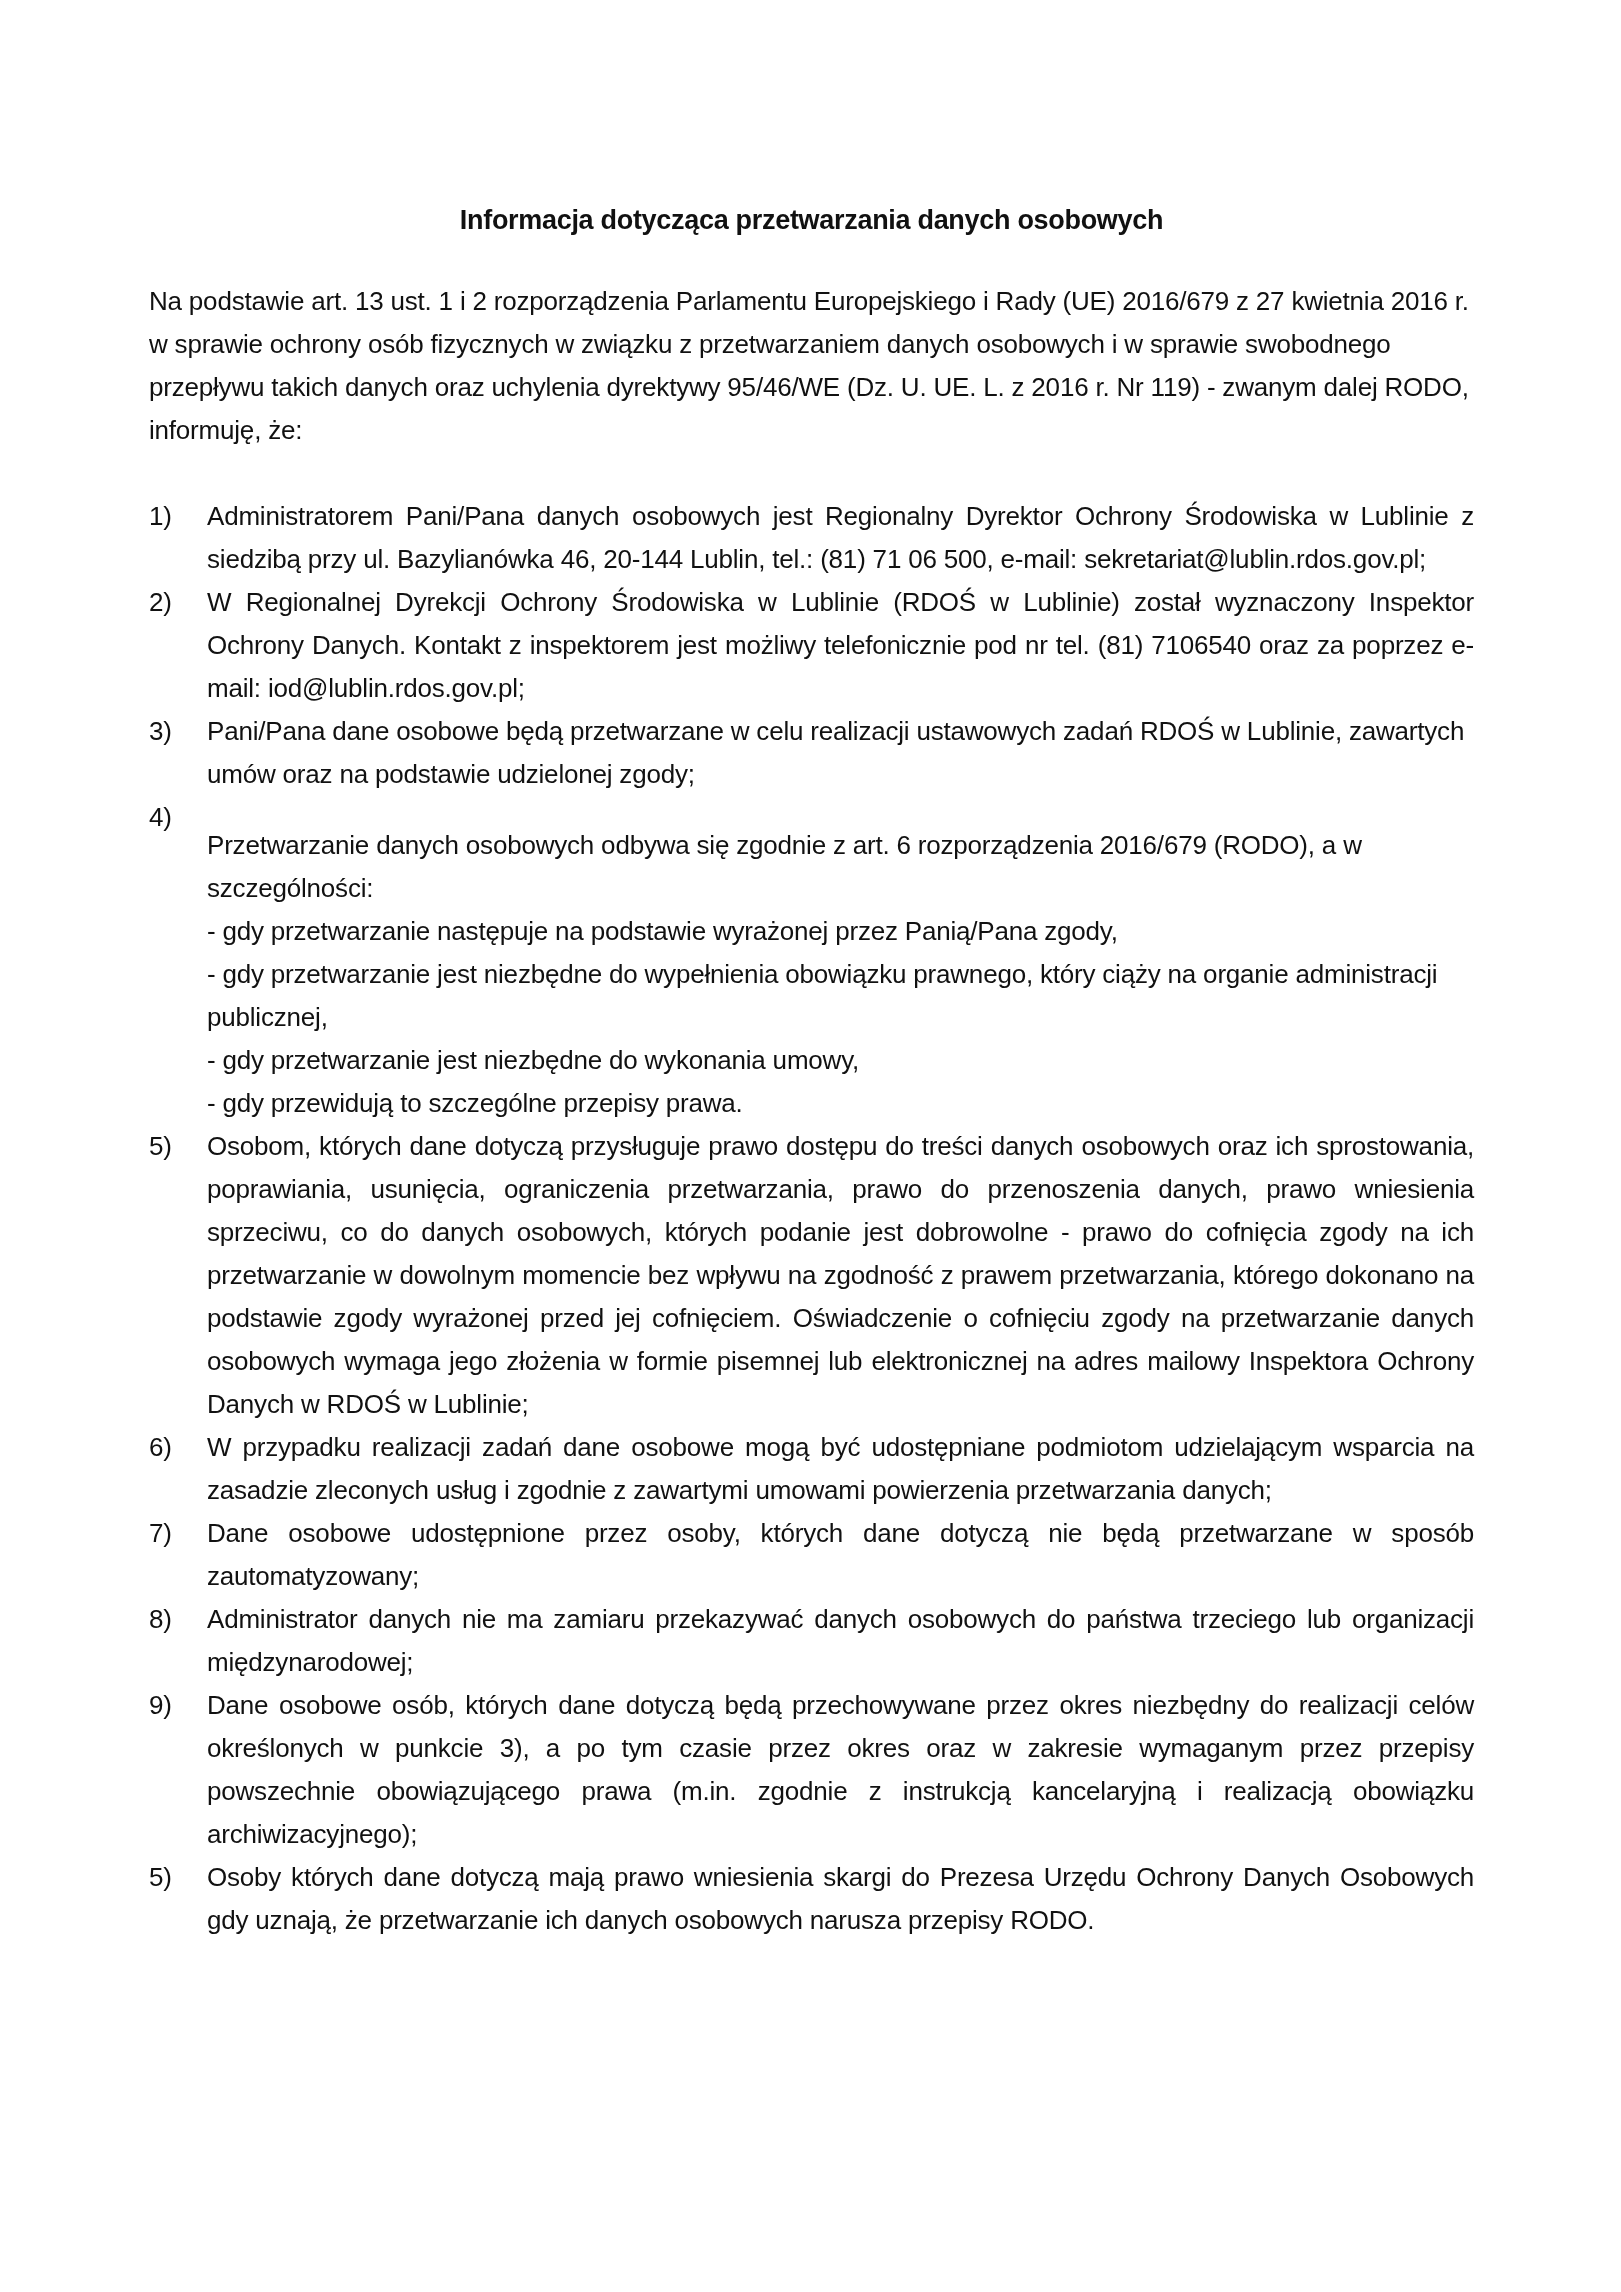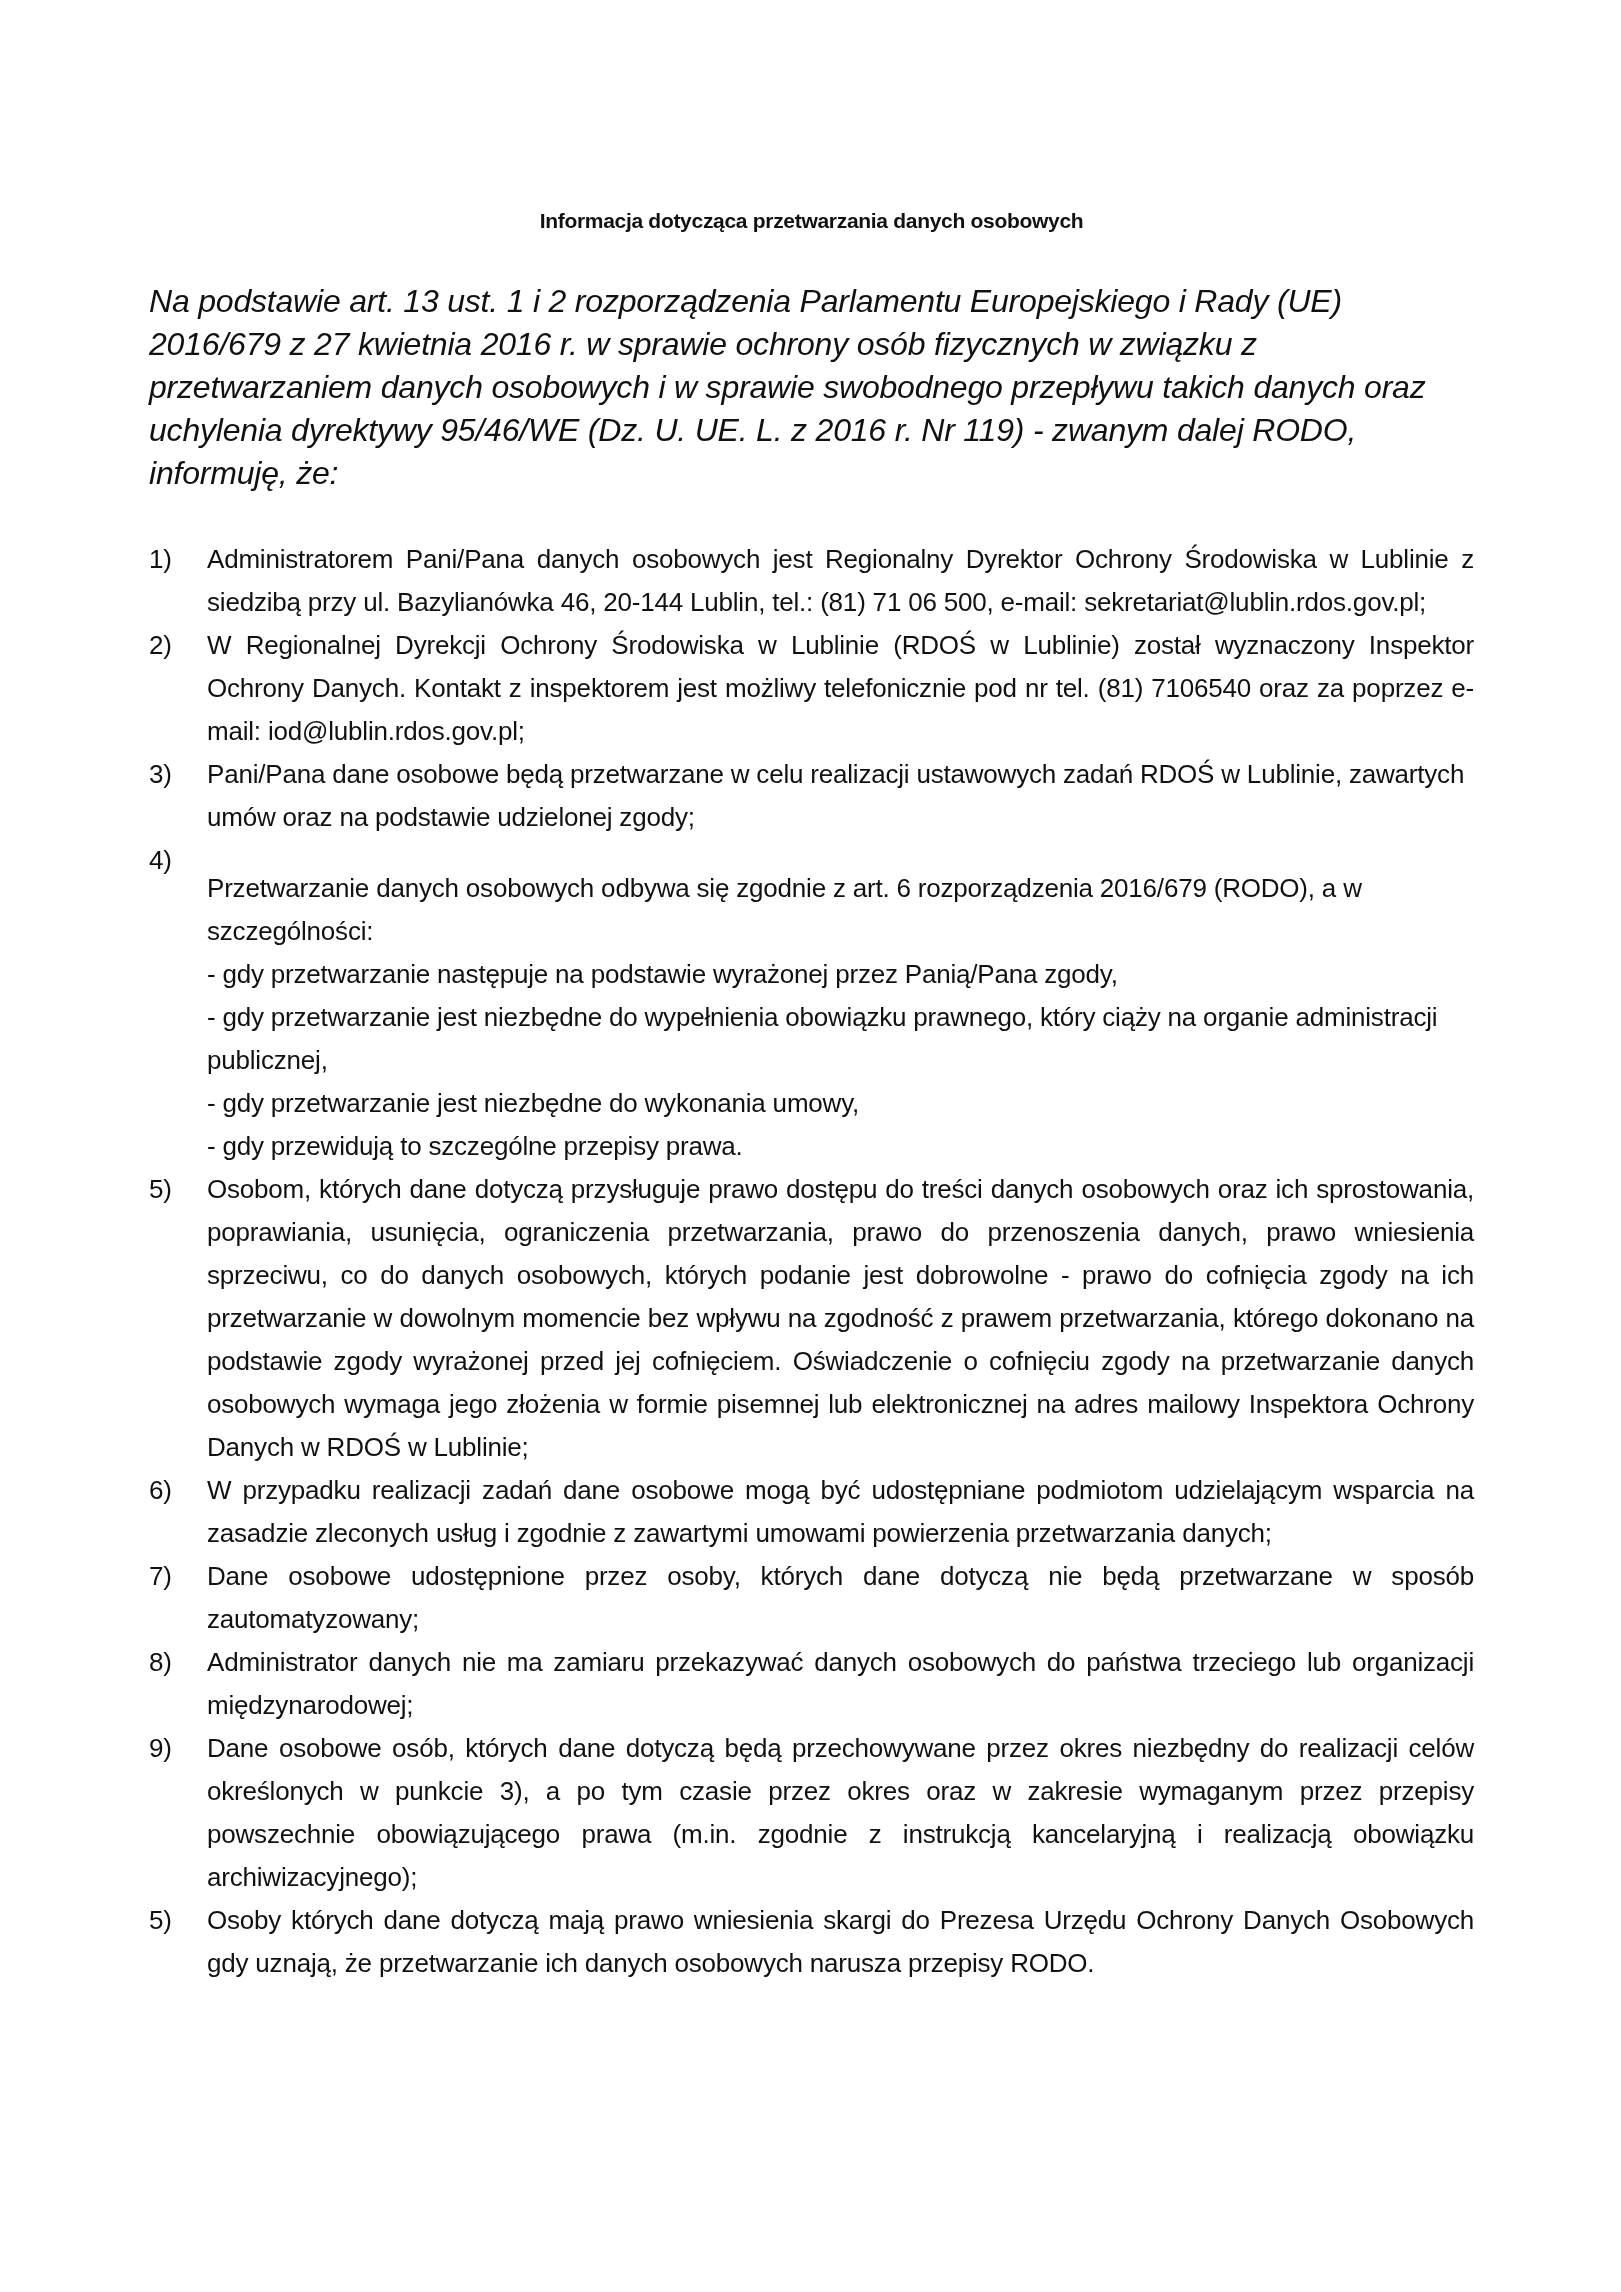--- a/index.html
+++ b/index.html
@@ -18,31 +18,30 @@
     .page {
       position: absolute;
       left: 149px;
       top: 0;
       width: 1325px;
     }
     .title {
       margin-top: 199px;
       text-align: center;
       font-weight: bold;
-      font-size: 21px;
+      font-size: 27px;
       line-height: 43px;
       letter-spacing: -0.3px;
     }
     .title div { display: block; }
     .intro {
       margin-top: 38px;
-      font-size: 32px;
+      font-size: 26px;
       line-height: 43px;
       letter-spacing: -0.2px;
-      font-style: italic;
     }
     .list {
       margin-top: 43px;
       padding: 0;
       list-style: none;
     }
     .item {
       display: flex;
       font-size: 26px;
       line-height: 43px;

